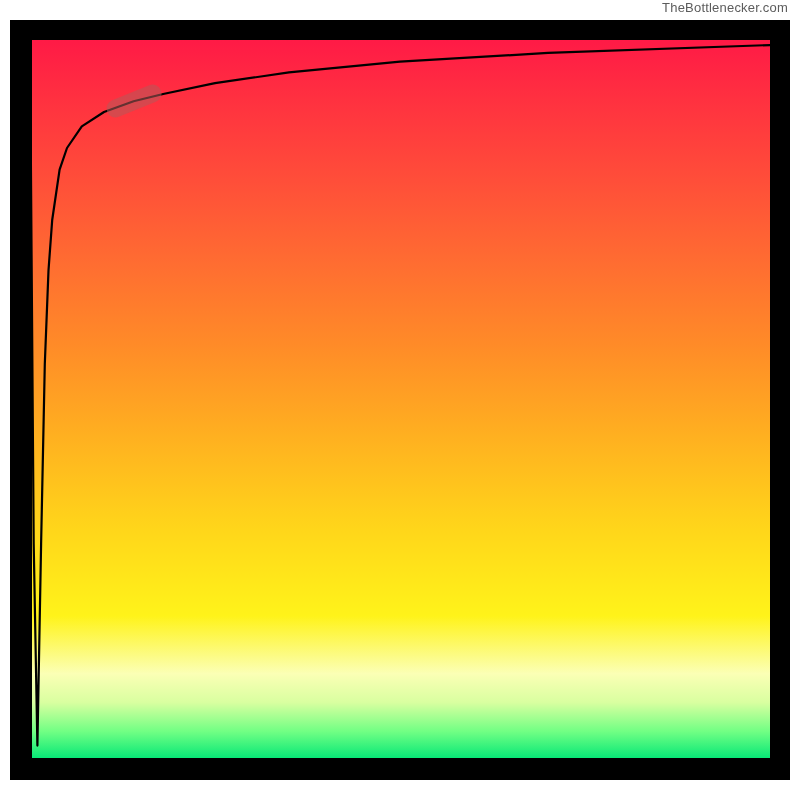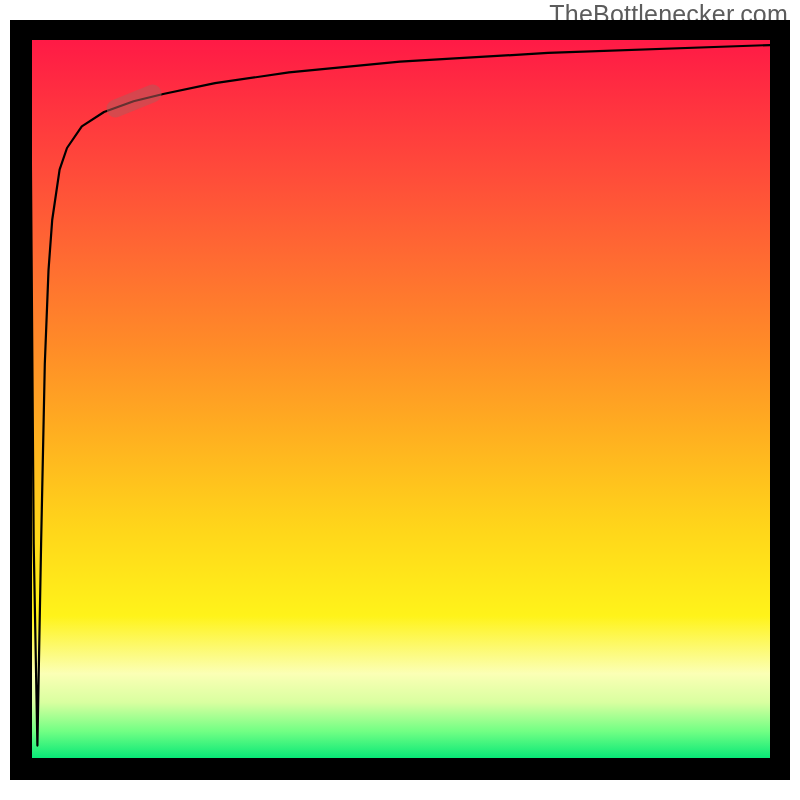--- a/index.html
+++ b/index.html
@@ -62,21 +62,21 @@
     left: 30px;
     width: 740px;
     height: 720px;
     pointer-events: none;
   }
 
   .watermark {
     position: absolute;
     top: 0px;
     right: 12px;
-    font-size: 25px;
+    font-size: 13px;
     font-weight: 500;
     color: #5c5c5c;
     letter-spacing: 0.2px;
   }
 
   .marker {
     position: absolute;
     width: 58px;
     height: 18px;
     background: rgba(180, 90, 90, 0.55);

